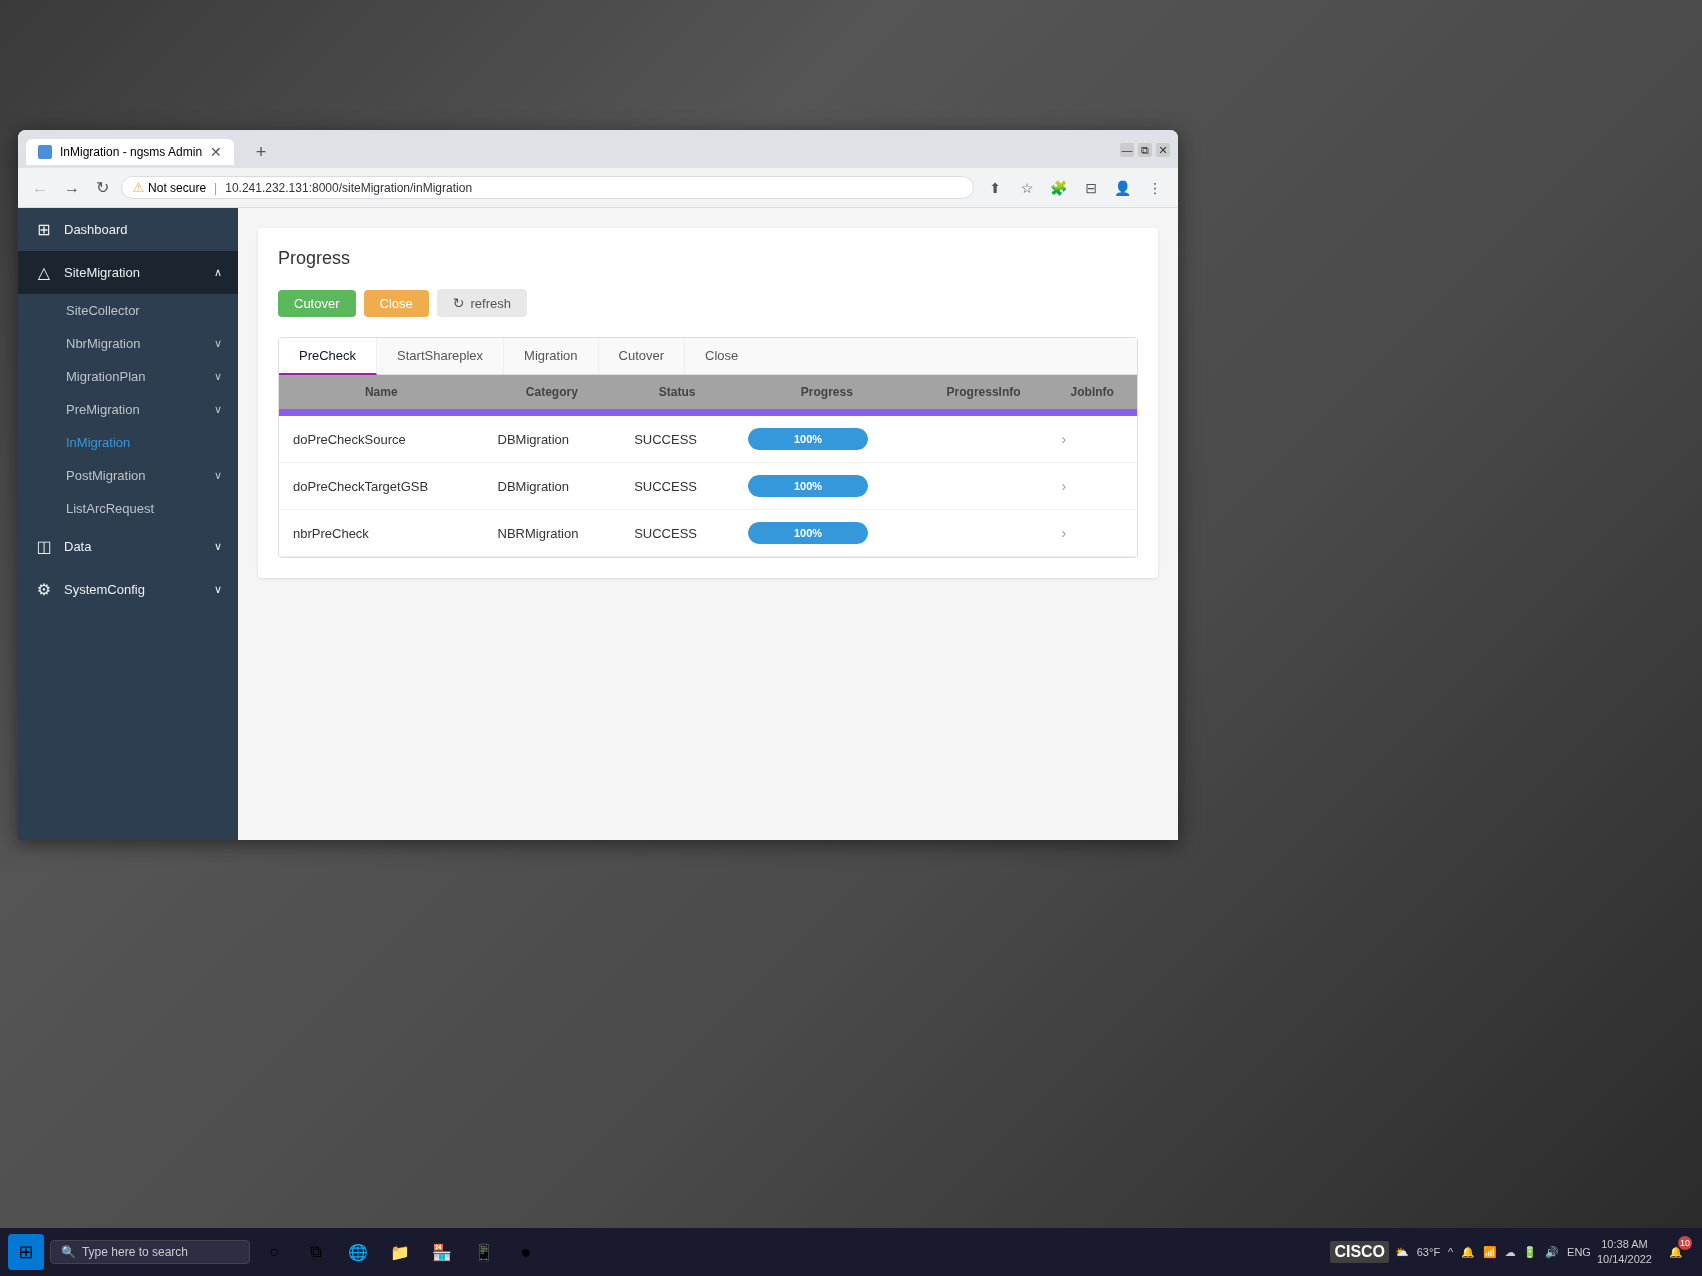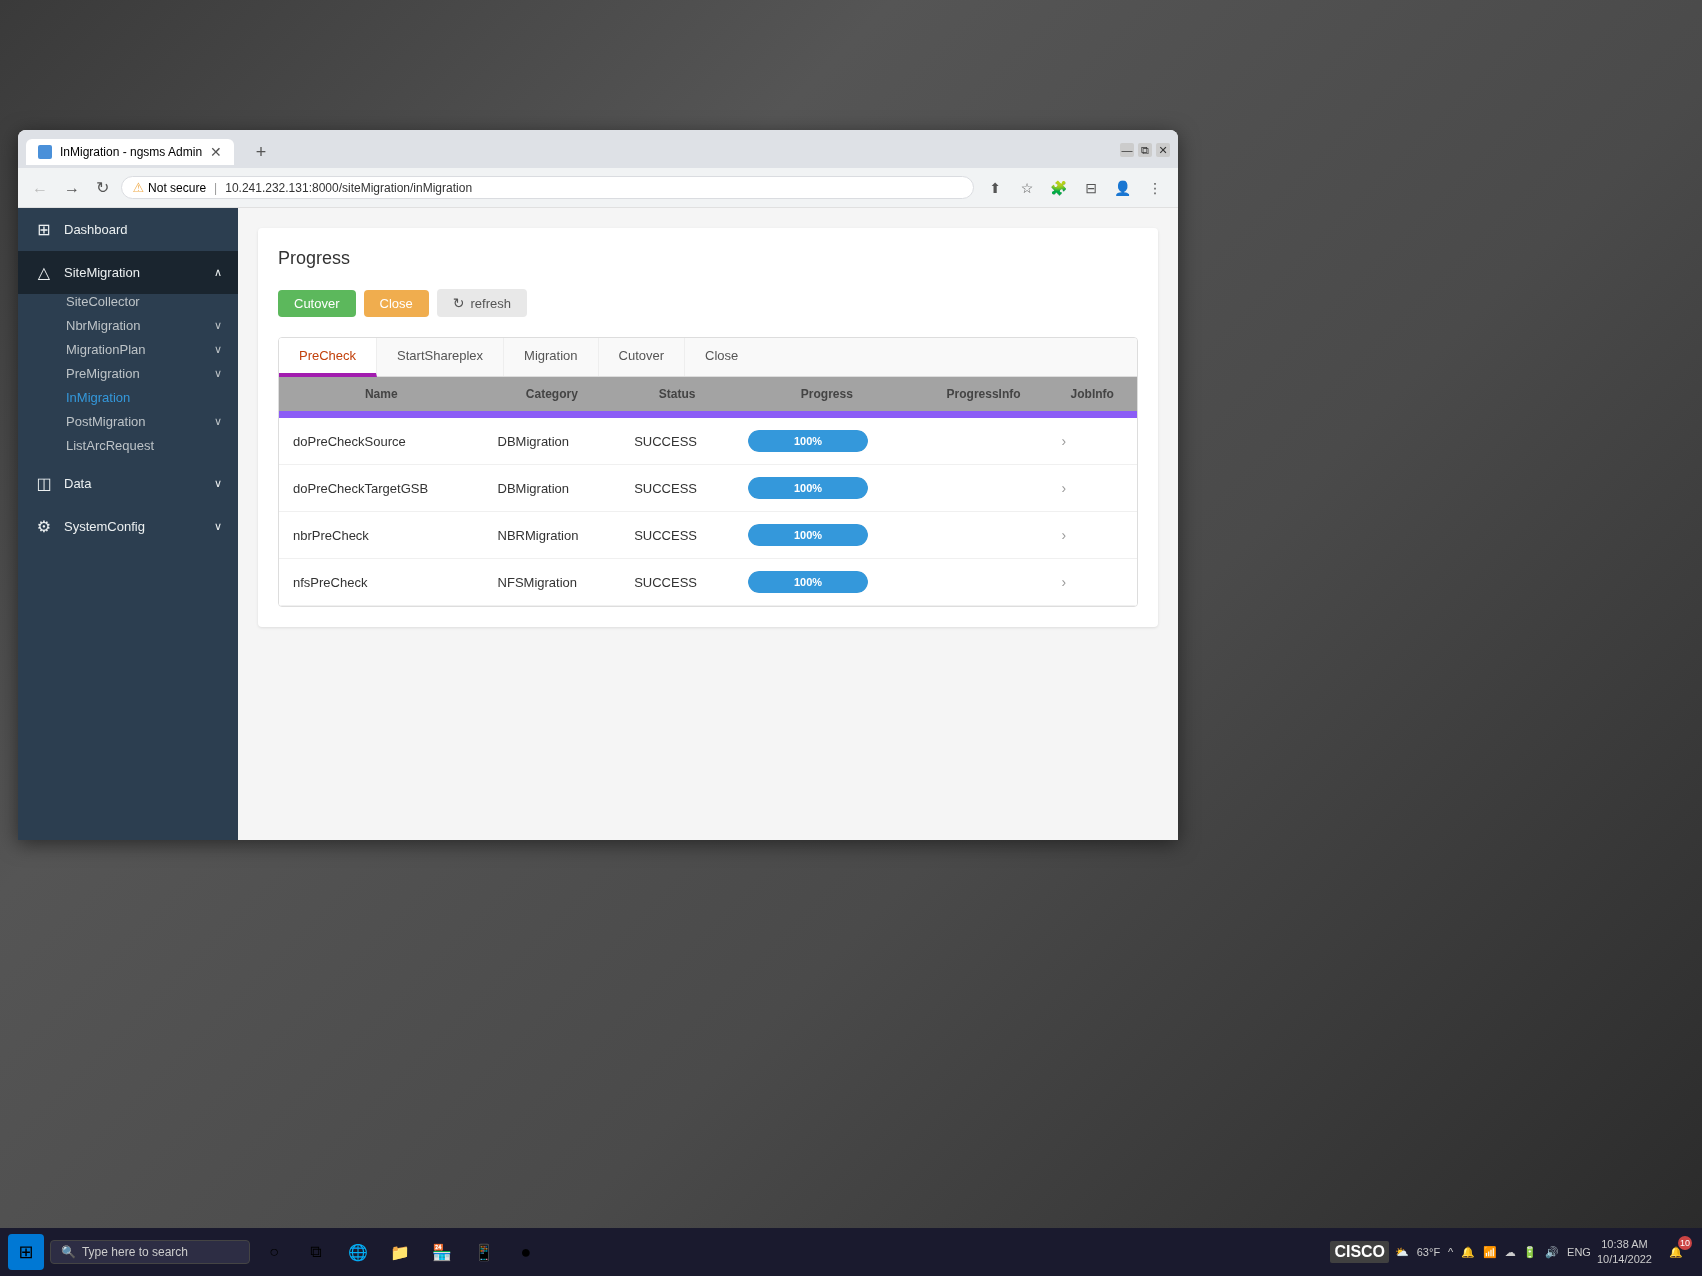--- a/index.html
+++ b/index.html
@@ -153,20 +153,21 @@
       gap: 10px;
       font-size: 13px;
       color: #bdc3c7;
     }
     .sidebar-item.section-header { color: #ecf0f1; font-weight: 500; }
     .sidebar-item.section-header.expanded { background: #1a252f; }
     .sidebar-icon { font-size: 16px; width: 20px; text-align: center; }
     .sidebar-chevron { margin-left: auto; font-size: 11px; }
     .sidebar-sub-item {
       padding-left: 48px;
+      padding-top: 9px;
       padding-bottom: 9px;
       cursor: pointer;
       font-size: 13px;
       color: #bdc3c7;
     }
     .sidebar-sub-item.active { color: #3498db; font-weight: 400; }
 
     
     .main-content {
       flex: 1;
@@ -222,22 +223,22 @@
     }
     .tab-header {
       padding: 10px 20px;
       cursor: pointer;
       font-size: 13px;
       color: #555;
       border-right: 1px solid #eee;
     }
     .tab-header:last-child { border-right: none; }
     .tab-header.active {
-      color: #c2410c;
-      border-bottom: 4px solid #a21caf;
+      color: #0f172a;
+      border-bottom: 2px solid #a21caf;
       background: #fff;
       margin-bottom: -1px;
     }
 
     
     .data-table {
       width: 100%;
       border-collapse: collapse;
       background: #fff;
     }
@@ -534,36 +535,20 @@
       </div>
     </td>
     <td></td>
     <td>
       <span class="row-chevron">›</span>
     </td>
   </tr>
                 <tr>
     <td>nbrPreCheck</td>
     <td>NBRMigration</td>
-    <td class="status-success">SUCCESS</td>
-    <td>
-      <div class="progress-bar-container">
-        <div class="progress-bar-fill" style="width:100%;">
-          <span class="progress-bar-label">100%</span>
-        </div>
-      </div>
-    </td>
-    <td></td>
-    <td>
-      <span class="row-chevron">›</span>
-    </td>
-  </tr>
-                <tr>
-    <td>nfsPreCheck</td>
-    <td>NFSMigration</td>
     <td class="status-success">SUCCESS</td>
     <td>
       <div class="progress-bar-container">
         <div class="progress-bar-fill" style="width:100%;">
           <span class="progress-bar-label">100%</span>
         </div>
       </div>
     </td>
     <td></td>
     <td>

